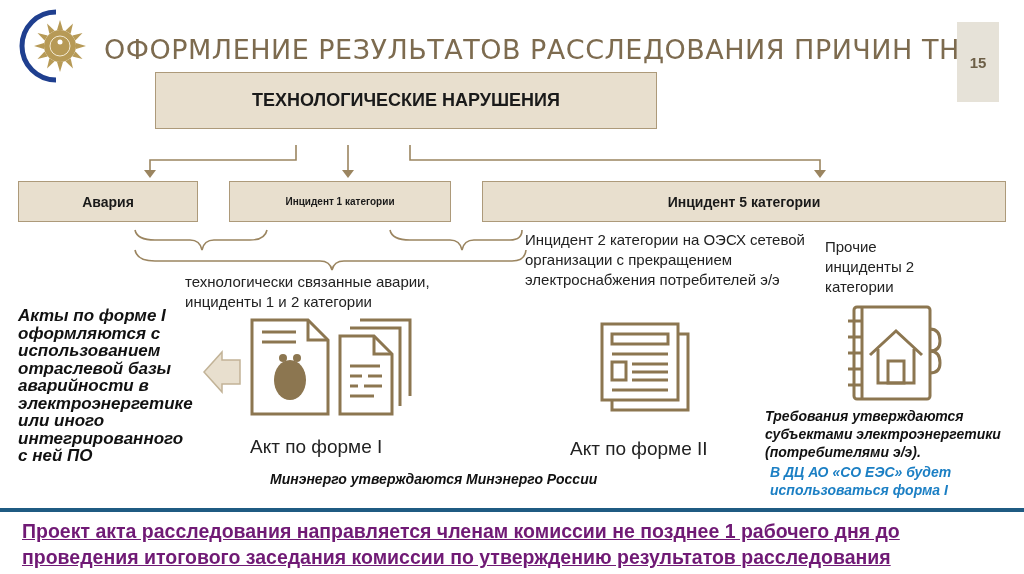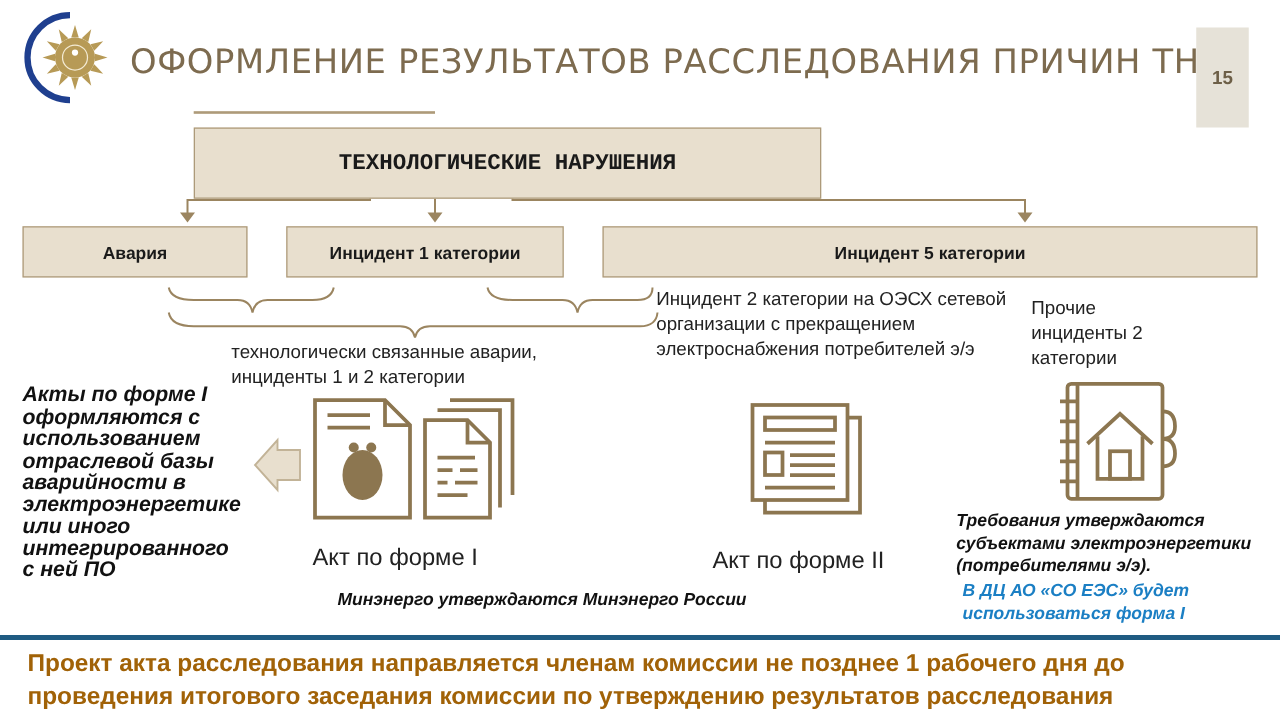--- a/index.html
+++ b/index.html
@@ -32,21 +32,21 @@
 
   .text-center { text-align: left; color: #222; }
   .italic-bold { font-style: italic; font-weight: bold; color: #111; }
   .blue { color: #1b7fc4; }
 
   .bottom-bar {
     left: 0; top: 508px; width: 1024px; height: 4px; background: #1f5b82;
   }
   .bottom-text {
     left: 22px; top: 518px; width: 990px; font-size: 19.5px; font-weight: bold;
-    color: #a16207; line-height: 26px;
+    color: #701a75; line-height: 26px; text-decoration: underline;
   }
 </style>
 </head>
 <body>
 
 <svg class="abs logo" viewBox="0 0 80 80">
   <path d="M44 8 A34 34 0 0 0 44 76" stroke="#1f3f8f" stroke-width="5" fill="none"></path>
   <g fill="#b79a56">
     <circle cx="48" cy="42" r="16"></circle>
     <g transform="translate(48 42)">
@@ -83,28 +83,28 @@
   <polygon class="arrowhead" points="814,170 826,170 820,178"></polygon>
 
   <path class="connector" d="M135,230 Q137,240 155,240 L190,240 Q200,240 202,250 Q204,240 214,240 L250,240 Q265,240 267,230"></path>
   <path class="connector" d="M390,230 Q392,240 410,240 L450,240 Q460,240 462,250 Q464,240 474,240 L510,240 Q522,240 522,230"></path>
   <path class="connector" d="M135,250 Q137,261 155,261 L320,261 Q330,261 332,270 Q334,261 344,261 L512,261 Q525,261 526,250"></path>
 
   <polygon points="240,360 222,360 222,352 204,372 222,392 222,384 240,384" fill="#e8dfce" stroke="#c2b397" stroke-width="1.5"></polygon>
 </svg>
 
 <div class="abs box" style="left:155px;top:89px;width:193px;height:0;"></div>
-<div class="abs box" style="left:155px;top:102px;width:502px;height:57px;font-size:18px;font-family:Liberation Mono, monospace;">
+<div class="abs box" style="left:155px;top:72px;width:502px;height:57px;font-size:18px;">
   <span>ТЕХНОЛОГИЧЕСКИЕ НАРУШЕНИЯ</span>
 </div>
 
 <div class="abs box" style="left:18px;top:181px;width:180px;height:41px;font-size:14px;">
   <span>Авария</span>
 </div>
-<div class="abs box" style="left:229px;top:181px;width:222px;height:41px;font-size:14px;">
+<div class="abs box" style="left:229px;top:181px;width:222px;height:41px;font-size:10px;">
   <span>Инцидент 1 категории</span>
 </div>
 <div class="abs box" style="left:482px;top:181px;width:524px;height:41px;font-size:14px;">
   <span>Инцидент 5 категории</span>
 </div>
 
 <div class="abs text-center" style="left:185px;top:272px;width:290px;font-size:15px;line-height:20px;">технологически связанные аварии, инциденты 1 и 2 категории</div>
 <div class="abs text-center" style="left:525px;top:230px;width:280px;font-size:15px;line-height:20px;">Инцидент 2 категории на ОЭСХ сетевой организации с прекращением электроснабжения потребителей э/э</div>
 <div class="abs text-center" style="left:825px;top:237px;width:110px;font-size:15px;line-height:20px;">Прочие инциденты 2 категории</div>
 

